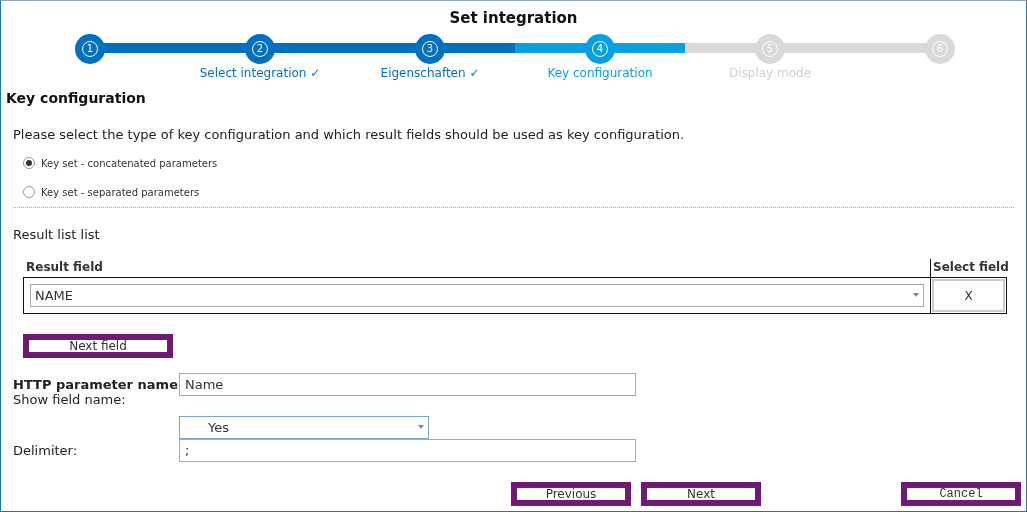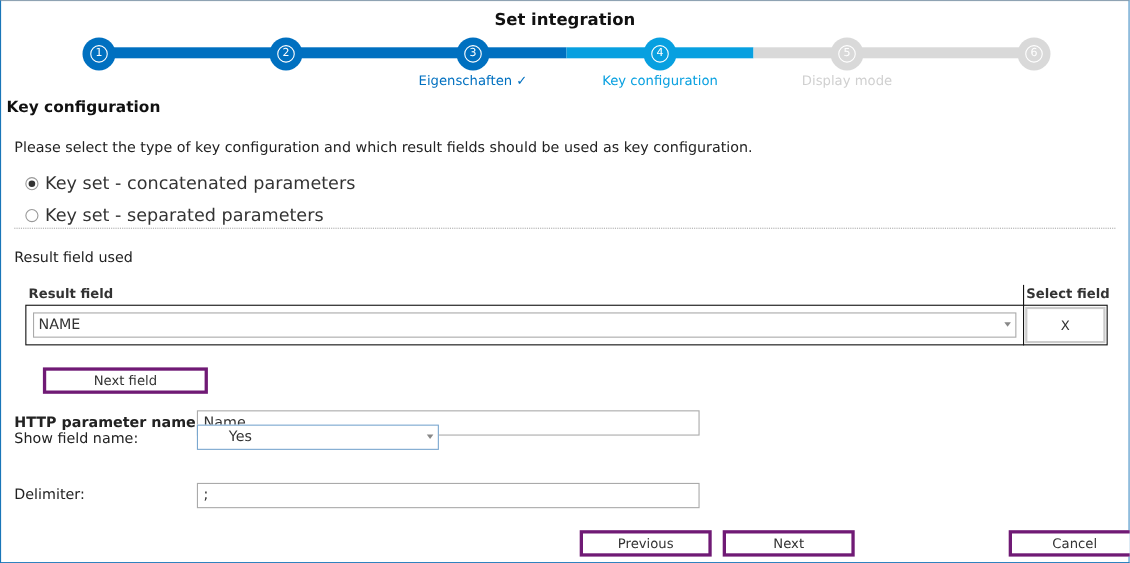--- a/index.html
+++ b/index.html
@@ -20,34 +20,34 @@
   .done .step-label { color: #0070c0; }
   .active .circle { background: #08a0e0; }
   .active .circle span { border: 1px solid #fff; }
   .active .step-label { color: #08a0e0; }
   .todo .circle { background: #d9d9d9; }
   .todo .circle span { border: 1px solid #fff; }
   .todo .step-label { color: #d0d0d0; }
 
   .section-title { position: absolute; left: 6px; top: 90px; font-weight: bold; font-size: 14px; color: #111; }
   .intro { position: absolute; left: 13px; top: 127px; font-size: 13px; color: #222; }
-  .radio-row { position: absolute; left: 23px; display: flex; align-items: center; font-size: 16px; color: #333; }
+  .radio-row { position: absolute; left: 23px; display: flex; align-items: center; font-size: 10px; color: #333; }
   .radio { width: 12px; height: 12px; border: 1px solid #999; border-radius: 50%; margin-right: 6px; display: flex; align-items: center; justify-content: center; background: #fff; }
   .radio.checked::after { content: ""; width: 6px; height: 6px; border-radius: 50%; background: #333; }
   .dotted { position: absolute; left: 13px; right: 13px; top: 207px; border-top: 1px dotted #aaa; }
 
   .rfl-label { position: absolute; left: 13px; top: 227px; font-size: 13px; color: #222; }
   .grid-head { position: absolute; top: 260px; font-weight: bold; font-size: 12px; color: #333; }
   .grid-row { position: absolute; left: 23px; top: 277px; width: 984px; height: 37px; border: 1px solid #111; }
   .grid-sep { position: absolute; left: 930px; top: 259px; width: 1px; height: 55px; background: #111; }
   .select-name { position: absolute; left: 30px; top: 284px; width: 894px; height: 23px; border: 1px solid #aaa; background: #fff; font-size: 13px; padding: 3px 4px; color: #333; }
   .caret { position: absolute; right: 4px; top: 8px; width: 0; height: 0; border-left: 3px solid transparent; border-right: 3px solid transparent; border-top: 4px solid #888; }
   .del-btn { position: absolute; left: 932px; top: 279px; width: 73px; height: 33px; border: 2px solid #ccc; background: #fff; display: flex; align-items: center; justify-content: center; font-size: 12px; color: #333; }
 
-  .btn { position: absolute; height: 24px; border: 3px solid #701a75; background: #fff; display: flex; align-items: center; justify-content: center; font-size: 12px; color: #333; margin-left: 16px; }
+  .btn { position: absolute; height: 24px; border: 6px solid #701a75; background: #fff; display: flex; align-items: center; justify-content: center; font-size: 12px; color: #333; }
 
   .form-label { position: absolute; left: 13px; font-size: 13px; color: #222; }
   .form-label.bold { font-weight: bold; }
   .input { position: absolute; left: 179px; height: 23px; border: 1px solid #aaa; background: #fff; font-size: 13px; padding: 3px 5px; color: #333; }
   .input.focus { border-color: #7aa7cf; }
 </style>
 </head>
 <body>
 
 <div class="frame"></div>
@@ -60,20 +60,21 @@
 
   <div class="step done" style="left:90px;">
     <div class="circle">
         <span>1</span>
       </div>
   </div>
   <div class="step done" style="left:260px;">
     <div class="circle">
         <span>2</span>
       </div>
+    <div class="step-label">Select integration ✓</div>
   </div>
   <div class="step done" style="left:430px;">
     <div class="circle">
         <span>3</span>
       </div>
     <div class="step-label">Eigenschaften ✓</div>
   </div>
   <div class="step active" style="left:600px;">
     <div class="circle">
         <span>4</span>
@@ -99,40 +100,40 @@
 <div class="radio-row" style="top:157px;">
   <span class="radio checked"></span>
   <span>Key set - concatenated parameters</span>
 </div>
 <div class="radio-row" style="top:186px;">
   <span class="radio"></span>
   <span>Key set - separated parameters</span>
 </div>
 <div class="dotted"></div>
 
-<div class="rfl-label">Result field used</div>
+<div class="rfl-label">Result list list</div>
 <div class="grid-head" style="left:26px;">Result field</div>
 <div class="grid-head" style="left:933px;">Select field</div>
 <div class="grid-row"></div>
 <div class="grid-sep"></div>
 <div class="select-name">
   <span>NAME</span>
   <span class="caret"></span>
 </div>
 <div class="del-btn">X</div>
 
 <div class="btn" style="left:23px;top:334px;width:150px;">Next field</div>
 
 <div class="form-label bold" style="top:377px;">HTTP parameter name:</div>
 <div class="input" style="top:373px;width:457px;">Name</div>
 
 <div class="form-label" style="top:392px;">Show field name:</div>
-<div class="input focus" style="top:386px;width:220px;padding-left:28px;">
+<div class="input focus" style="top:416px;width:250px;padding-left:28px;">
   <span>Yes</span>
   <span class="caret"></span>
 </div>
 
 <div class="form-label" style="top:443px;">Delimiter:</div>
 <div class="input" style="top:439px;width:457px;">;</div>
 
 <div class="btn" style="left:511px;top:482px;width:120px;">Previous</div>
 <div class="btn" style="left:641px;top:482px;width:120px;">Next</div>
-<div class="btn" style="left:901px;top:482px;width:120px;">Cancel</div>
+<div class="btn" style="left:901px;top:482px;width:120px;font-family:Liberation Mono, monospace;">Cancel</div>
 
 </body></html>

